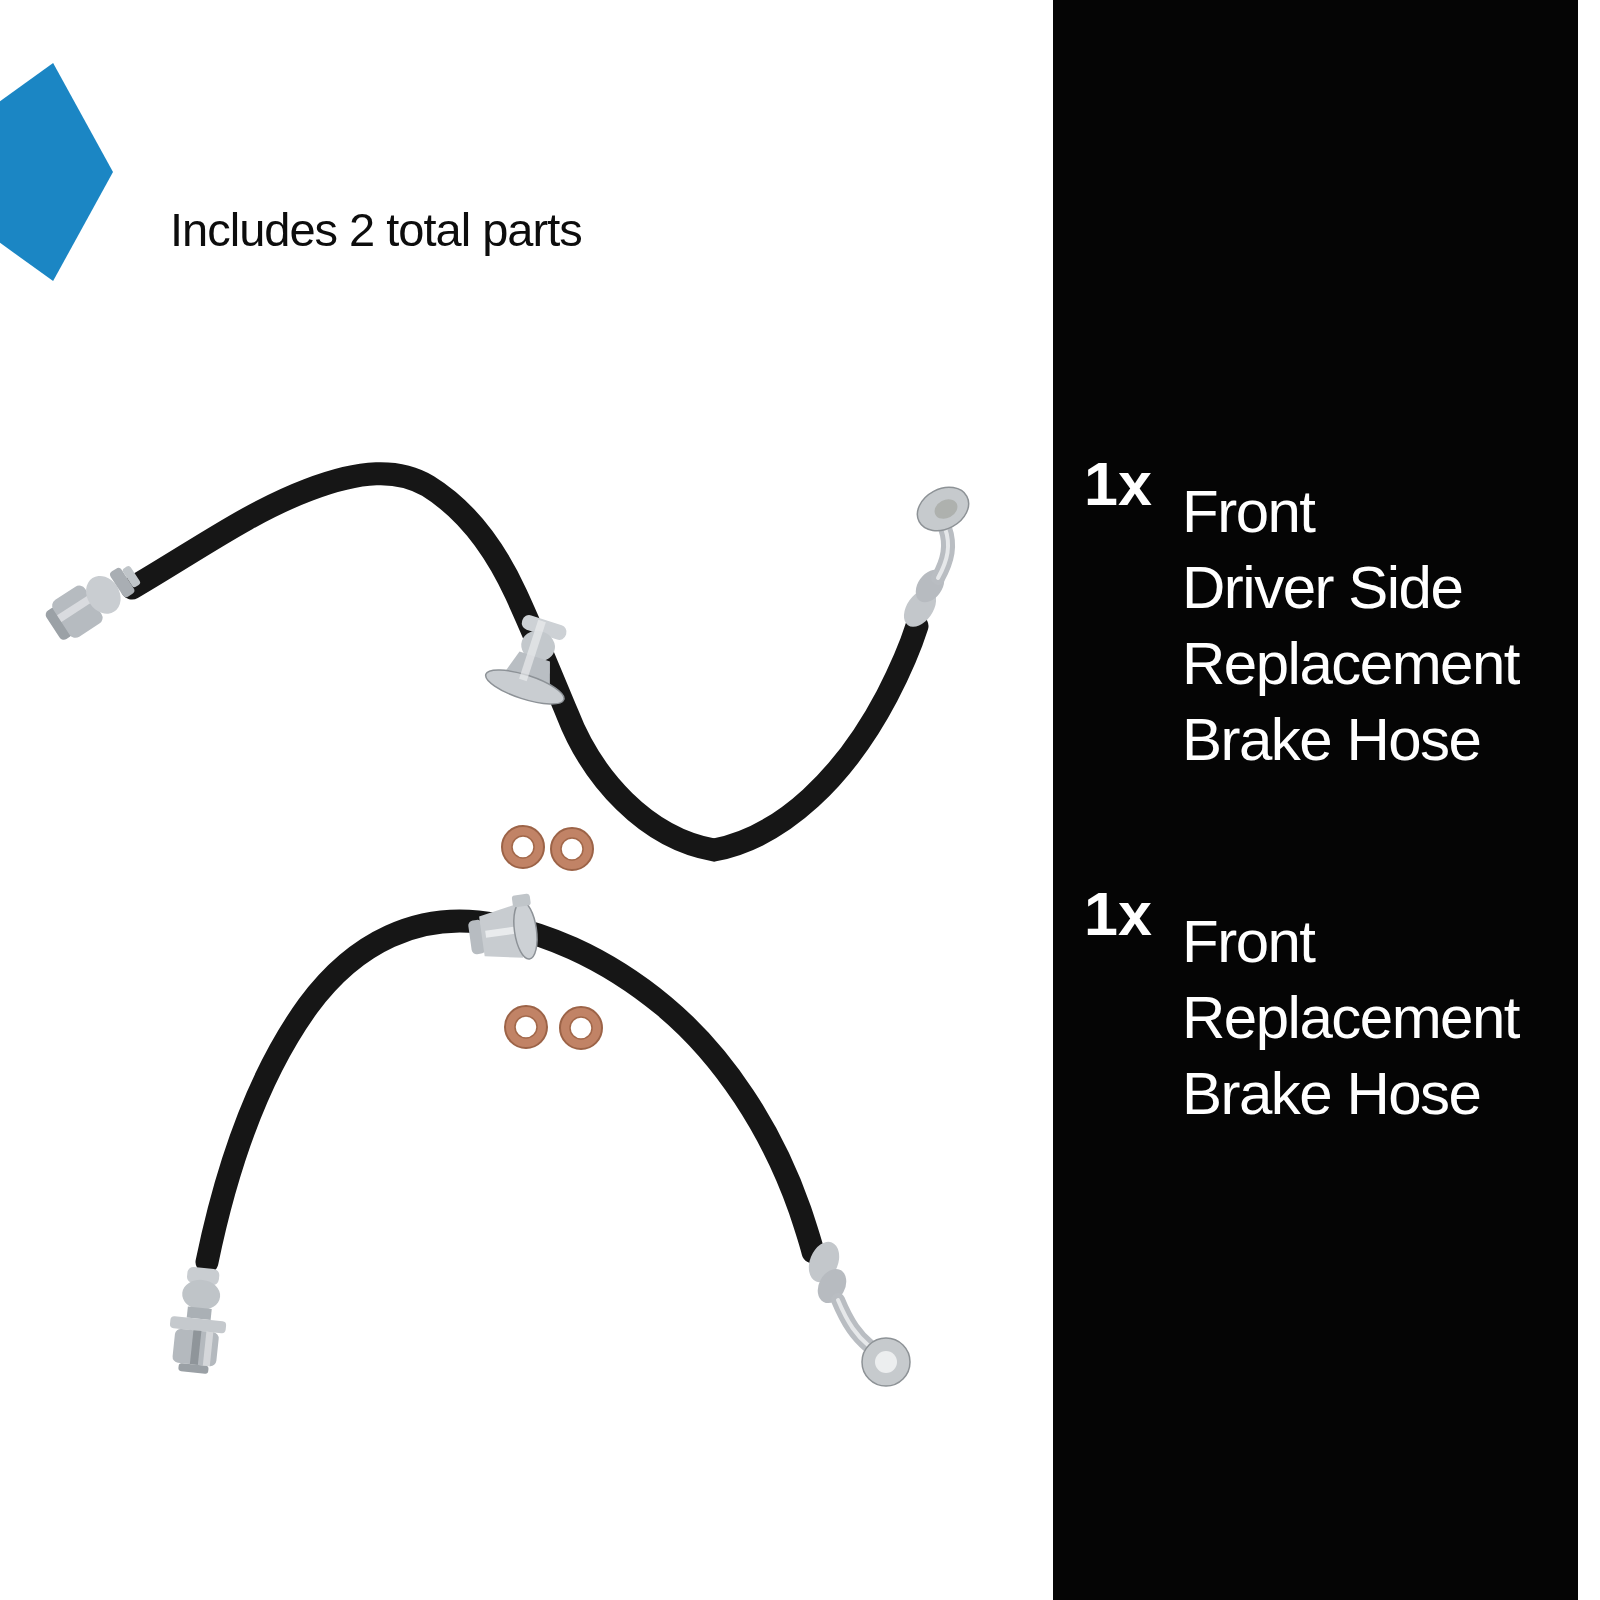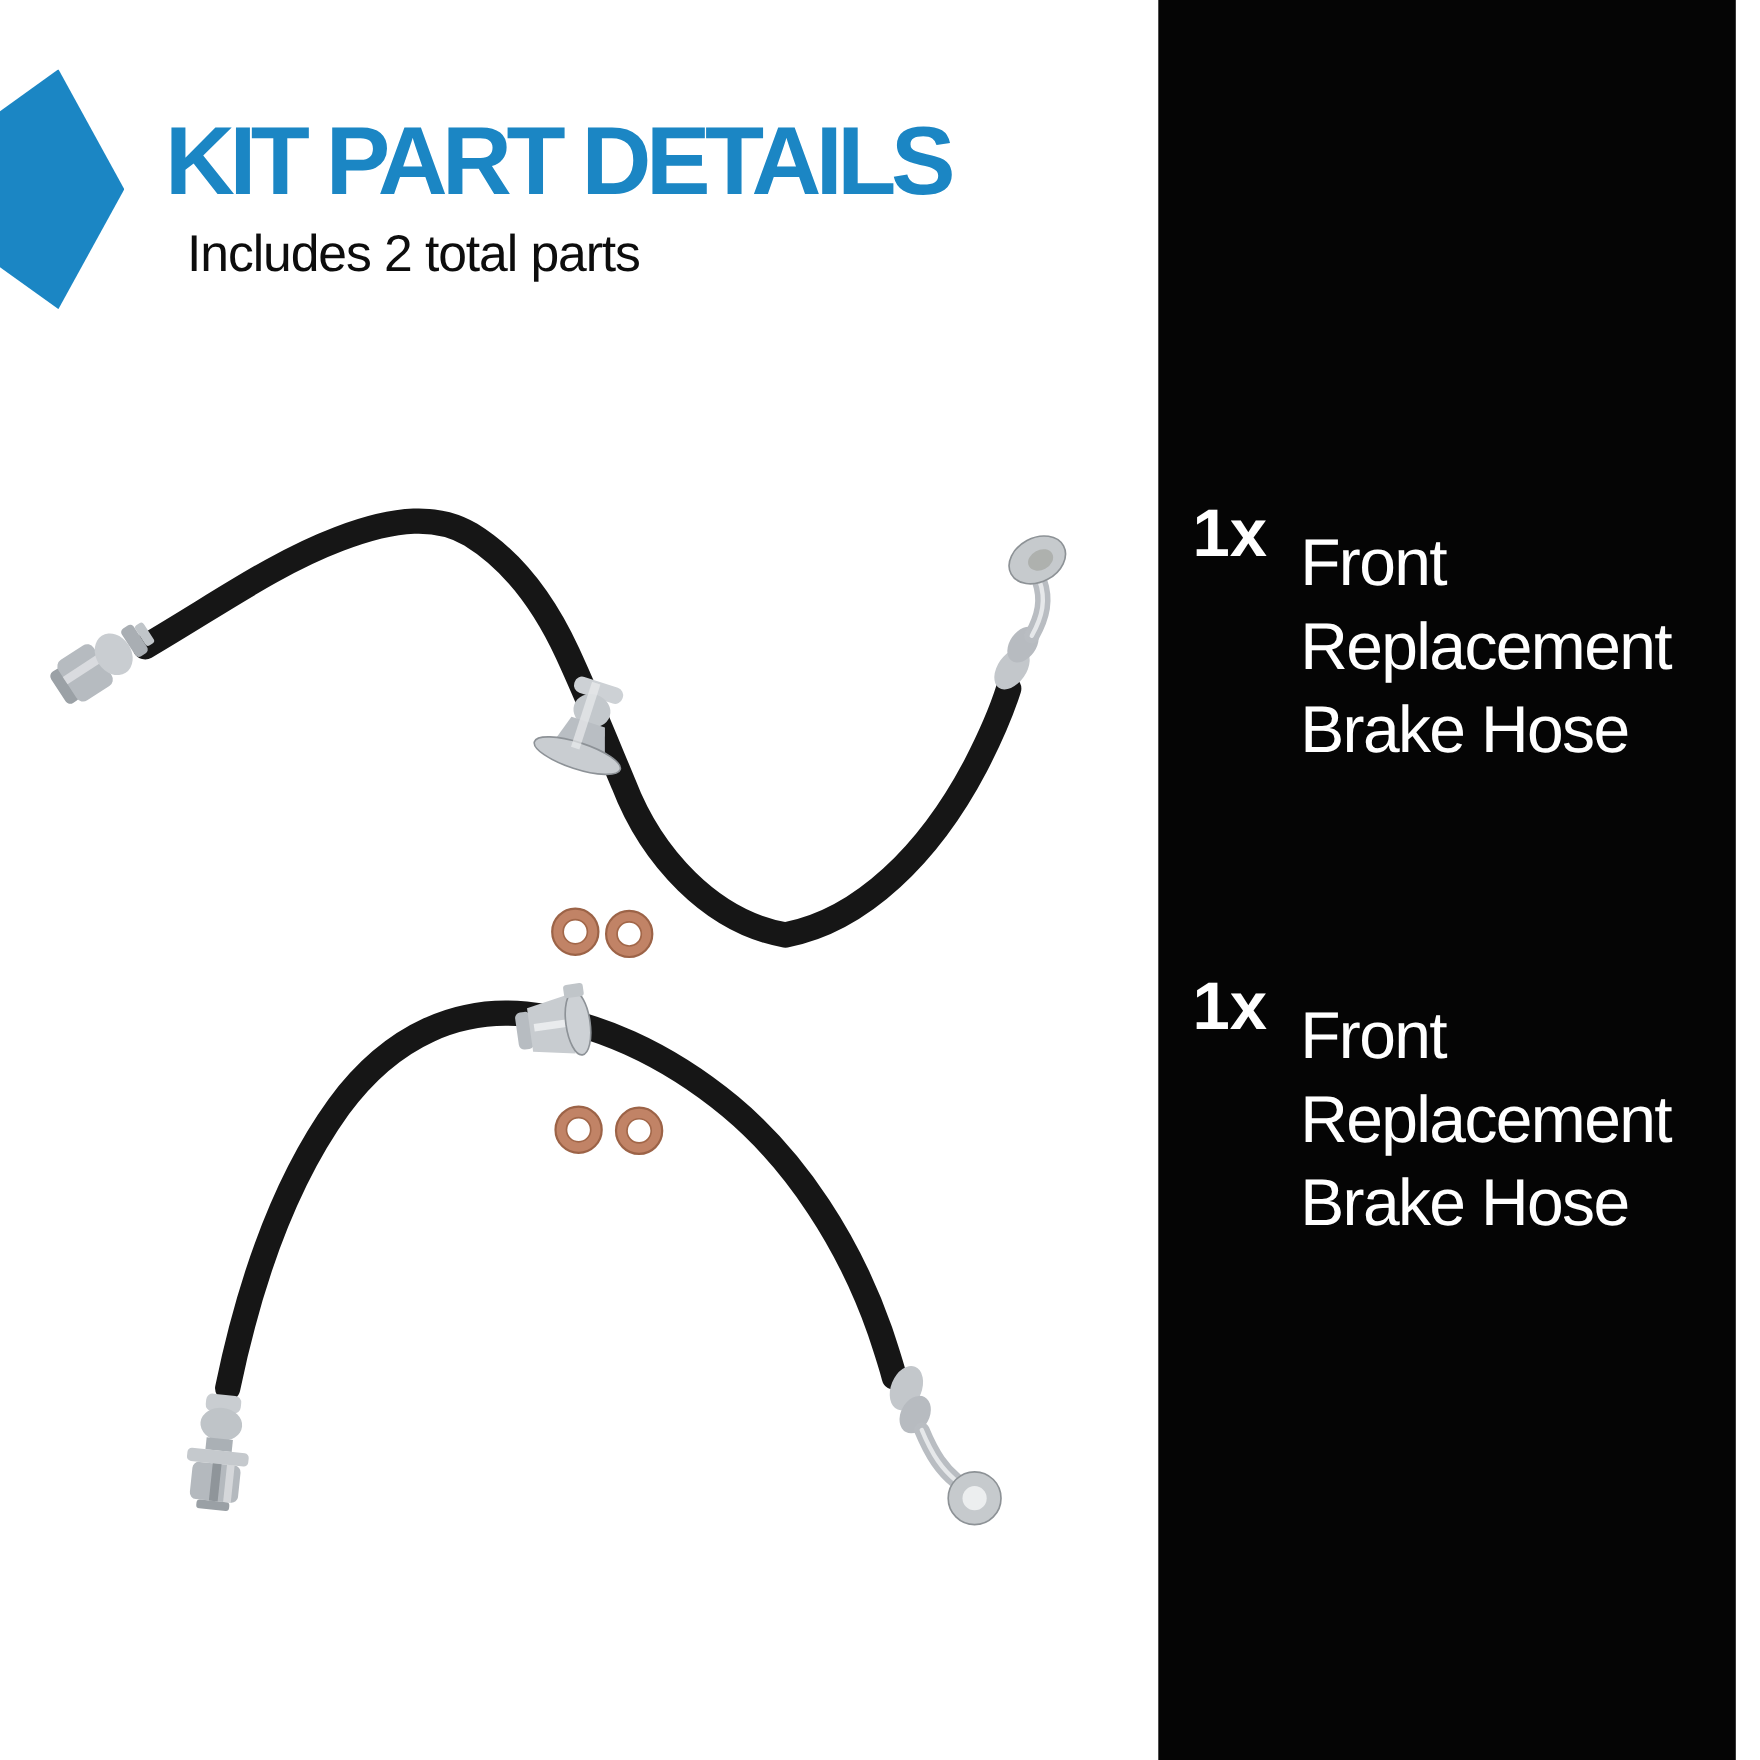--- a/index.html
+++ b/index.html
@@ -18,21 +18,20 @@
   .part.second{top:876px;}
   .qty{width:98px;font-size:61px;font-weight:700;line-height:76px;}
   .lines{font-size:60px;font-weight:400;line-height:76px;letter-spacing:-1.5px;white-space:nowrap;margin-top:28px;}
 </style>
 </head>
 <body>
 
 <div class="page">
 
   <div class="arrow"></div>
-  <h1 class="title">KIT PART DETAILS</h1>
   <p class="subtitle">Includes 2 total parts</p>
 
   <svg class="photo" viewBox="0 0 1600 1600" xmlns="http://www.w3.org/2000/svg">
 
     <g>
       <path d="M132 588 C200 548 250 512 308 490
                C360 470 398 468 428 486
                C462 507 492 542 516 594
                C534 633 549 670 567 713
                C592 778 646 838 714 850
@@ -120,20 +119,21 @@
       </g>
     </g>
   </svg>
 
   <div class="panel">
 
     <div class="part first">
       <div class="qty">1x</div>
       <div class="lines">
         <div>Front</div>
+        <div>Driver Side</div>
         <div>Replacement</div>
         <div>Brake Hose</div>
       </div>
     </div>
 
     <div class="part second">
       <div class="qty">1x</div>
       <div class="lines">
         <div>Front</div>
         <div>Replacement</div>

